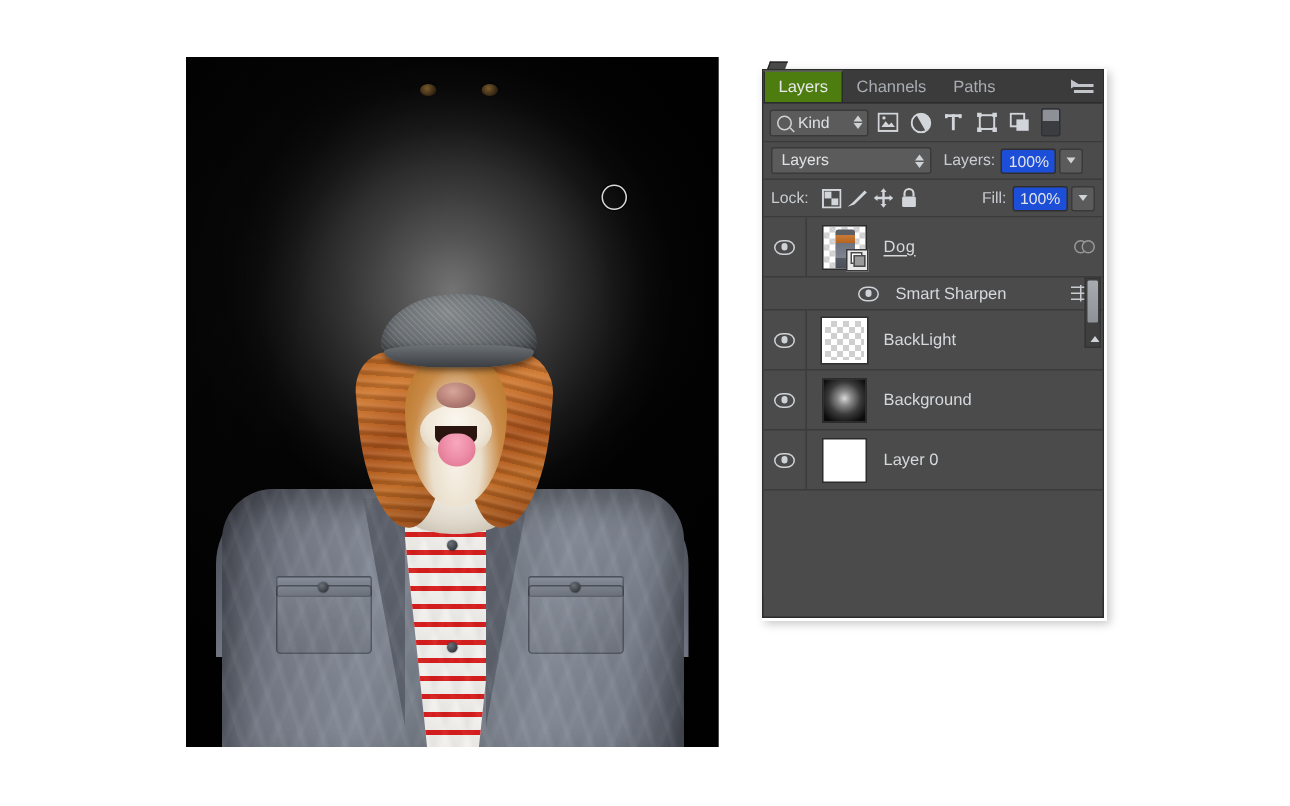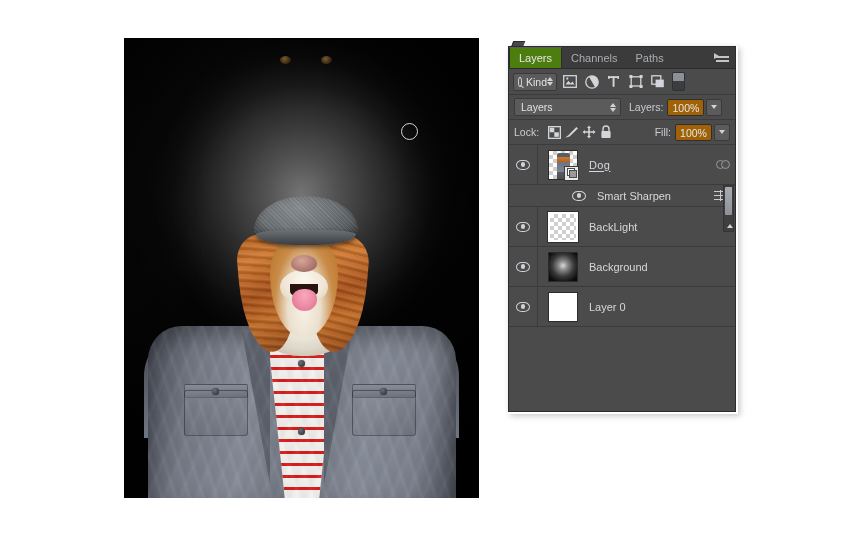--- a/index.html
+++ b/index.html
@@ -387,21 +387,21 @@
     gap: 3px;
   }
   .kind-select {
     display: flex;
     align-items: center;
     height: 18px;
     background: #5b5b5b;
     border: 1px solid #3a3a3a;
     border-radius: 2px;
     padding: 0 2px 0 4px;
-    width: 44px;
+    width: 66px;
     box-sizing: border-box;
     cursor: pointer;
   }
   .kind-select .lbl { font-size: 10.5px; color: #dfe1e4; margin-left: 4px; flex: 1; }
   .mag {
     width: 8px; height: 8px;
     border: 1.3px solid #d0d3d6;
     border-radius: 50%;
     position: relative;
   }
@@ -461,21 +461,21 @@
   .blend-select .lbl { flex: 1; font-size: 10.5px; color: #dfe1e4; }
   .opa-label, .fill-label {
     font-size: 10.5px;
     color: #c9ccd1;
     margin-left: 8px;
     margin-right: 4px;
     white-space: nowrap;
   }
   .num-field {
     width: 37px; height: 17px;
-    background: #a16207;
+    background: #1d4ed8;
     border: 1px solid #2f2f2f;
     border-radius: 2px;
     color: #e2e4e7;
     font-size: 10.5px;
     line-height: 17px;
     text-align: center;
     cursor: text;
     box-sizing: border-box;
   }
   .num-arrow {

